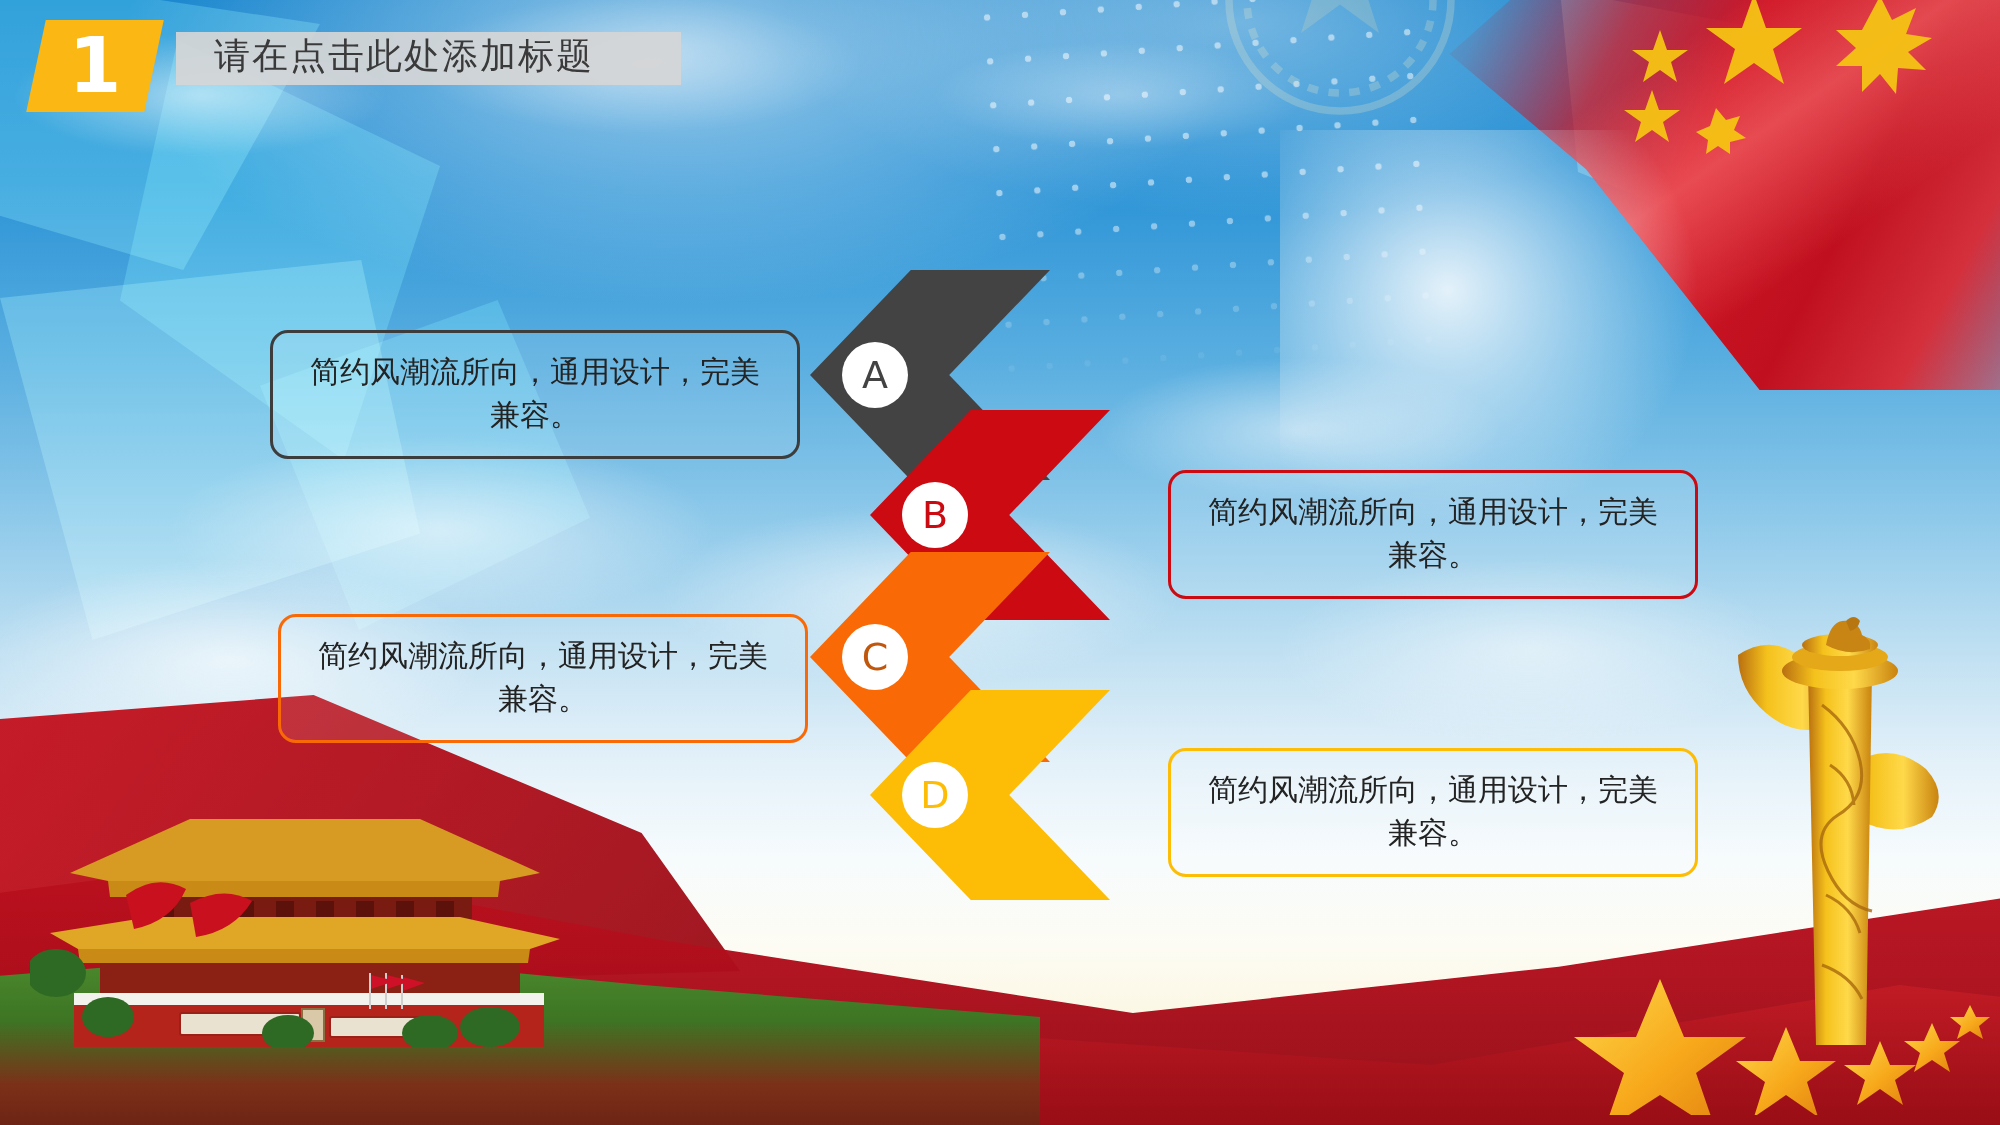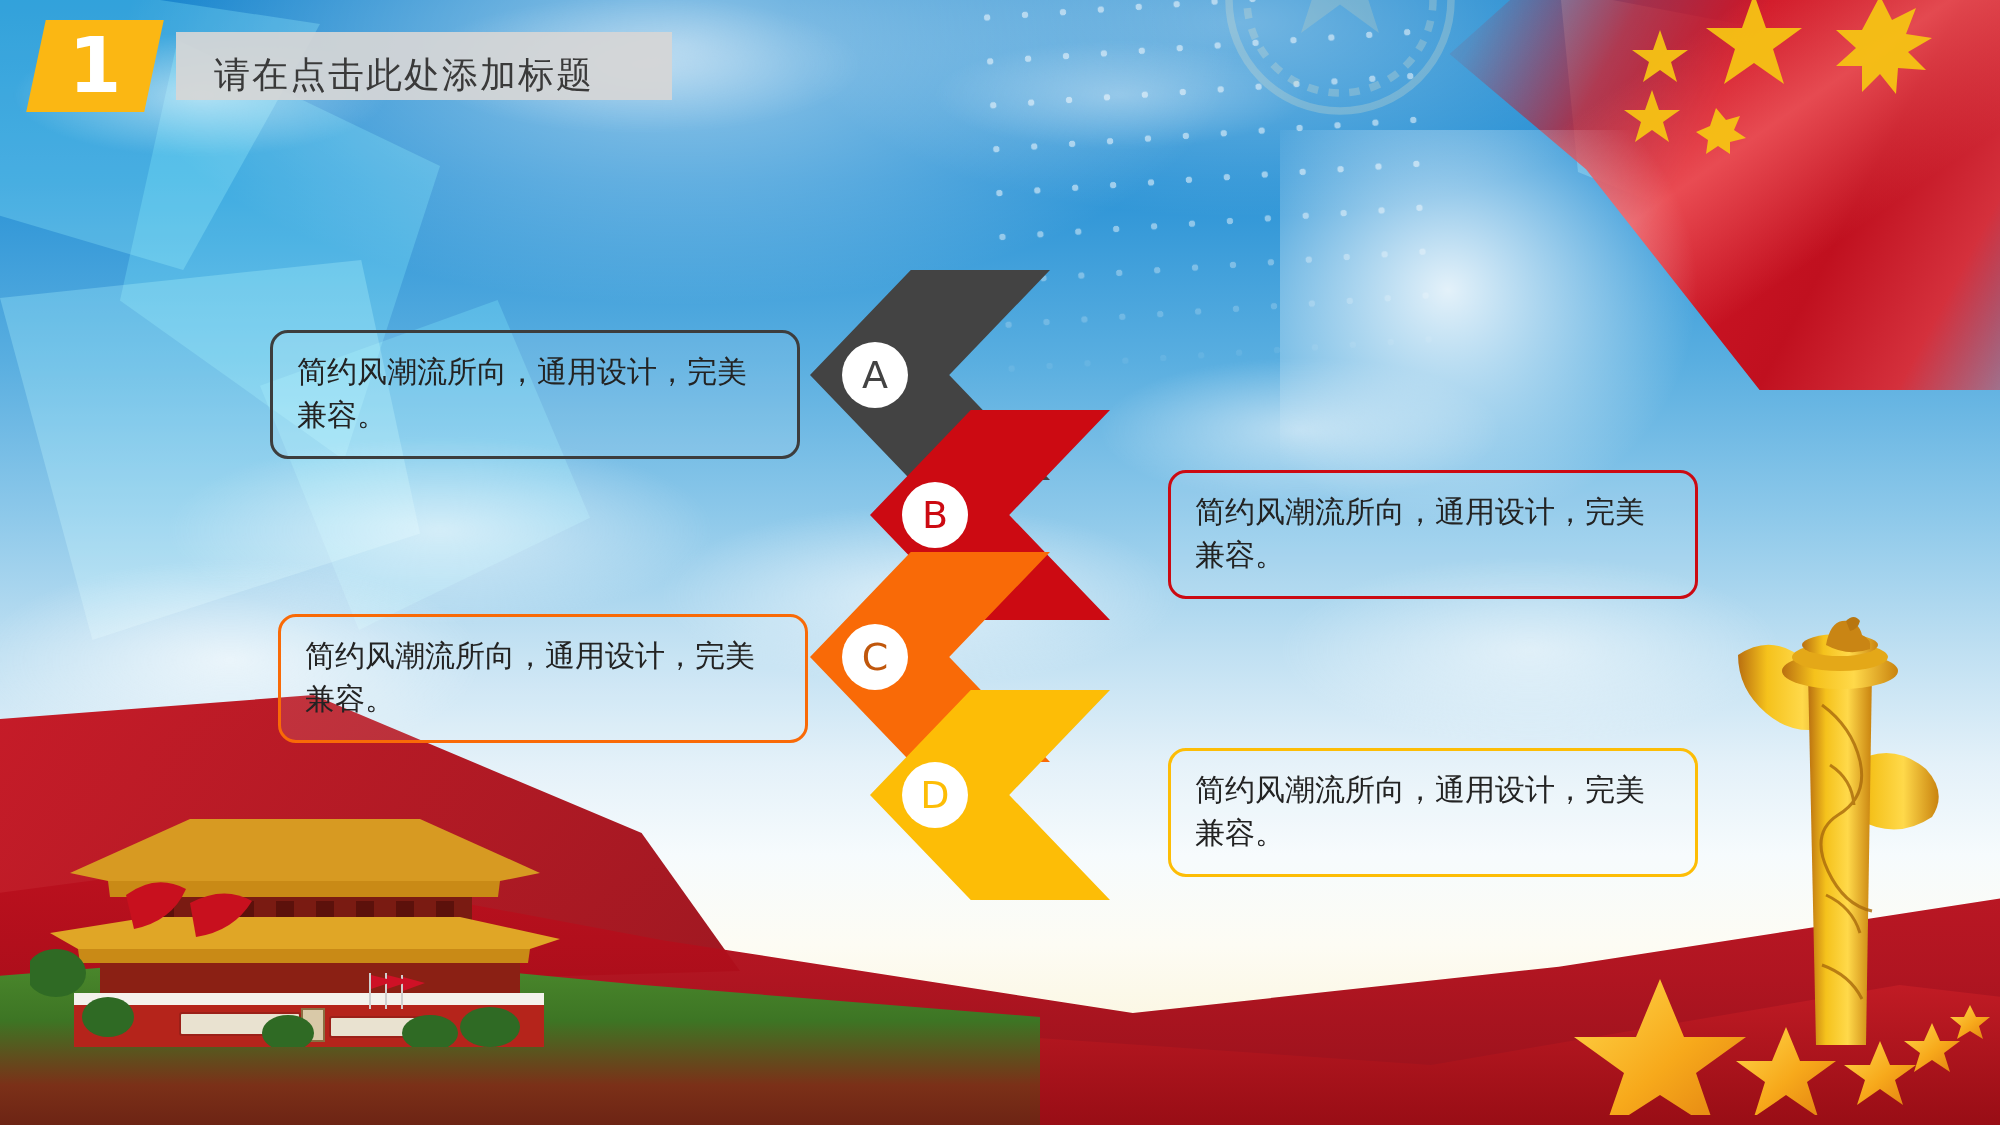--- a/index.html
+++ b/index.html
@@ -163,24 +163,24 @@
     transform: skewX(12deg);
     color: #ffffff;
     font-size: 76px;
     font-weight: bold;
     line-height: 92px;
     text-align: center;
     font-family: "DejaVu Sans", "Liberation Sans", sans-serif;
   }
   .title-bar {
     position: absolute; left: 140px; top: 12px;
-    min-width: 430px; height: 68px;
+    min-width: 430px; height: 53px;
     background: rgba(214,214,214,0.92);
-    padding: 0 28px 0 38px;
-    display: flex; align-items: flex-end;
+    padding: 0 37px 0 38px;
+    display: flex; align-items: flex-start;
   }
   .title-bar .title-text {
     color: #3a3a3a;
     font-size: 36px;
     letter-spacing: 2px;
     white-space: nowrap;
     font-family: "DejaVu Sans", "Liberation Sans", sans-serif;
   }
 
   
@@ -219,20 +219,21 @@
     box-sizing: border-box;
     width: 530px;
     min-height: 94px;
   }
   .tbox p {
     margin: 0;
     font-size: 30px;
     line-height: 1.42;
     color: #232323;
     font-family: "DejaVu Sans", "Liberation Sans", sans-serif;
+    text-align: center;
   }
   .tbox-a { left: 270px;  top: 330px;  border-color: #3d3d3d; }
   .tbox-b { left: 1168px; top: 470px;  border-color: #CC0A12; }
   .tbox-c { left: 278px;  top: 614px;  border-color: #F96A07; }
   .tbox-d { left: 1168px; top: 748px;  border-color: #FDBD06; }
 </style>
 </head>
 <body>
 
 <div class="slide">

